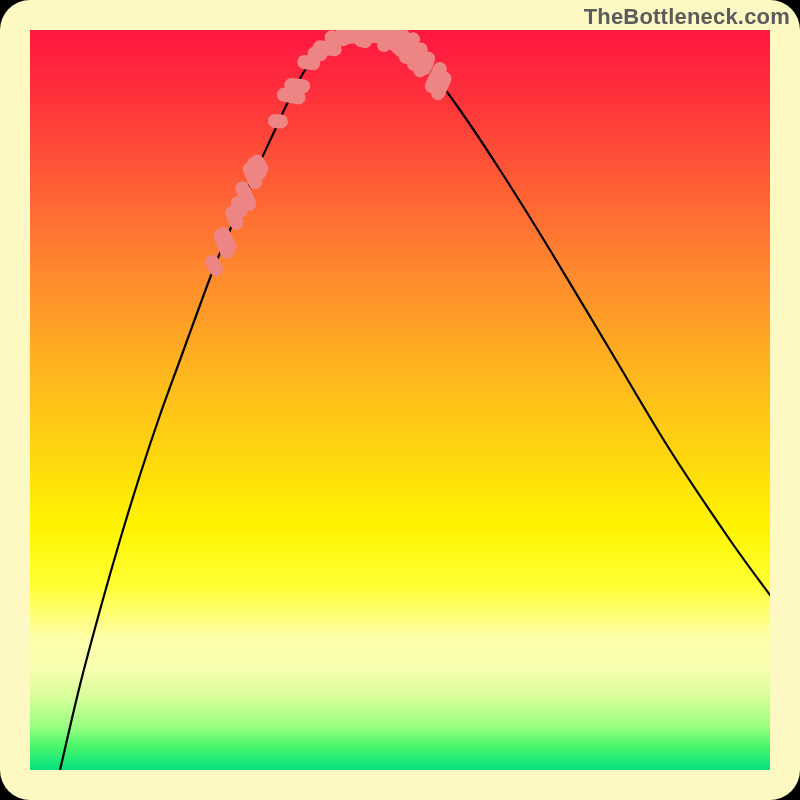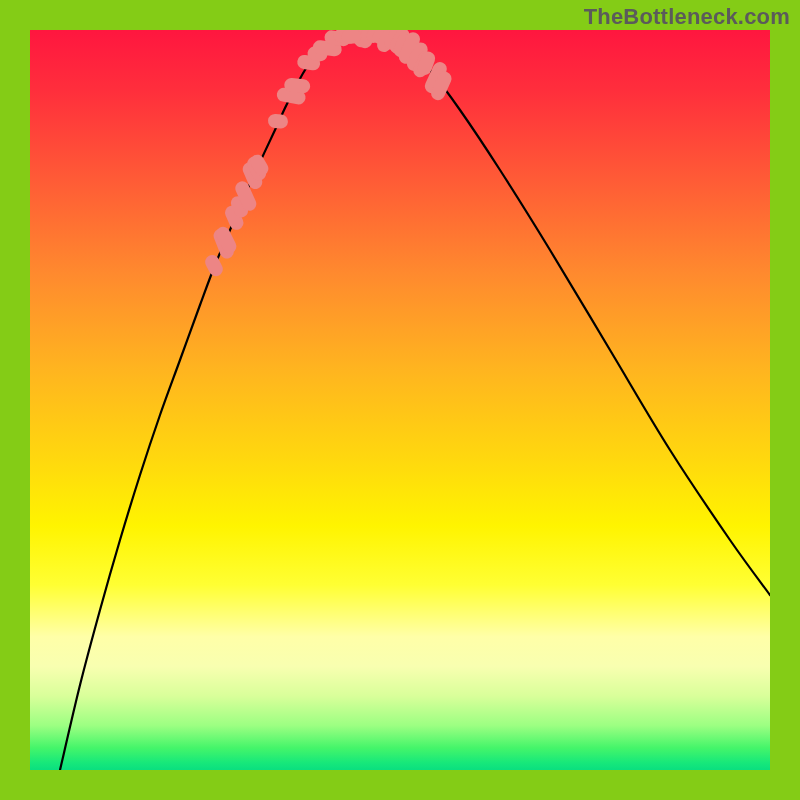--- a/index.html
+++ b/index.html
@@ -7,21 +7,22 @@
     padding: 0;
     width: 800px;
     height: 800px;
     background: #000;
     overflow: hidden;
     font-family: Arial, Helvetica, sans-serif;
   }
   .frame {
     position: absolute;
     inset: 0;
-    background: #84cc16;
+    background: #fef9c3;
+    border-radius: 30px;
   }
   .plot {
     position: absolute;
     left: 30px;
     top: 30px;
     width: 740px;
     height: 740px;
     overflow: hidden;
   }
   .gradient {

